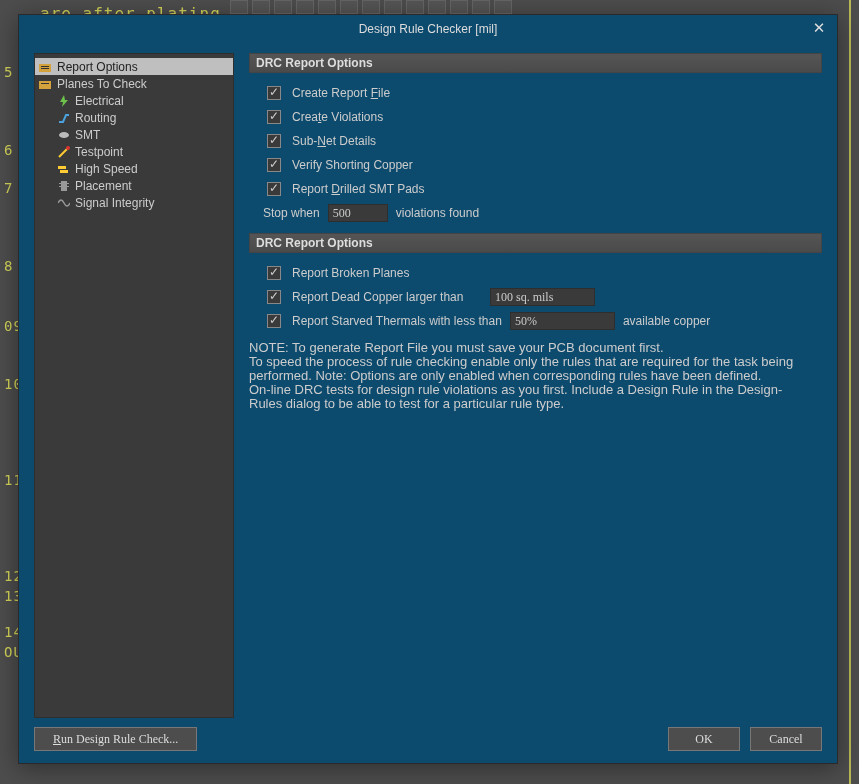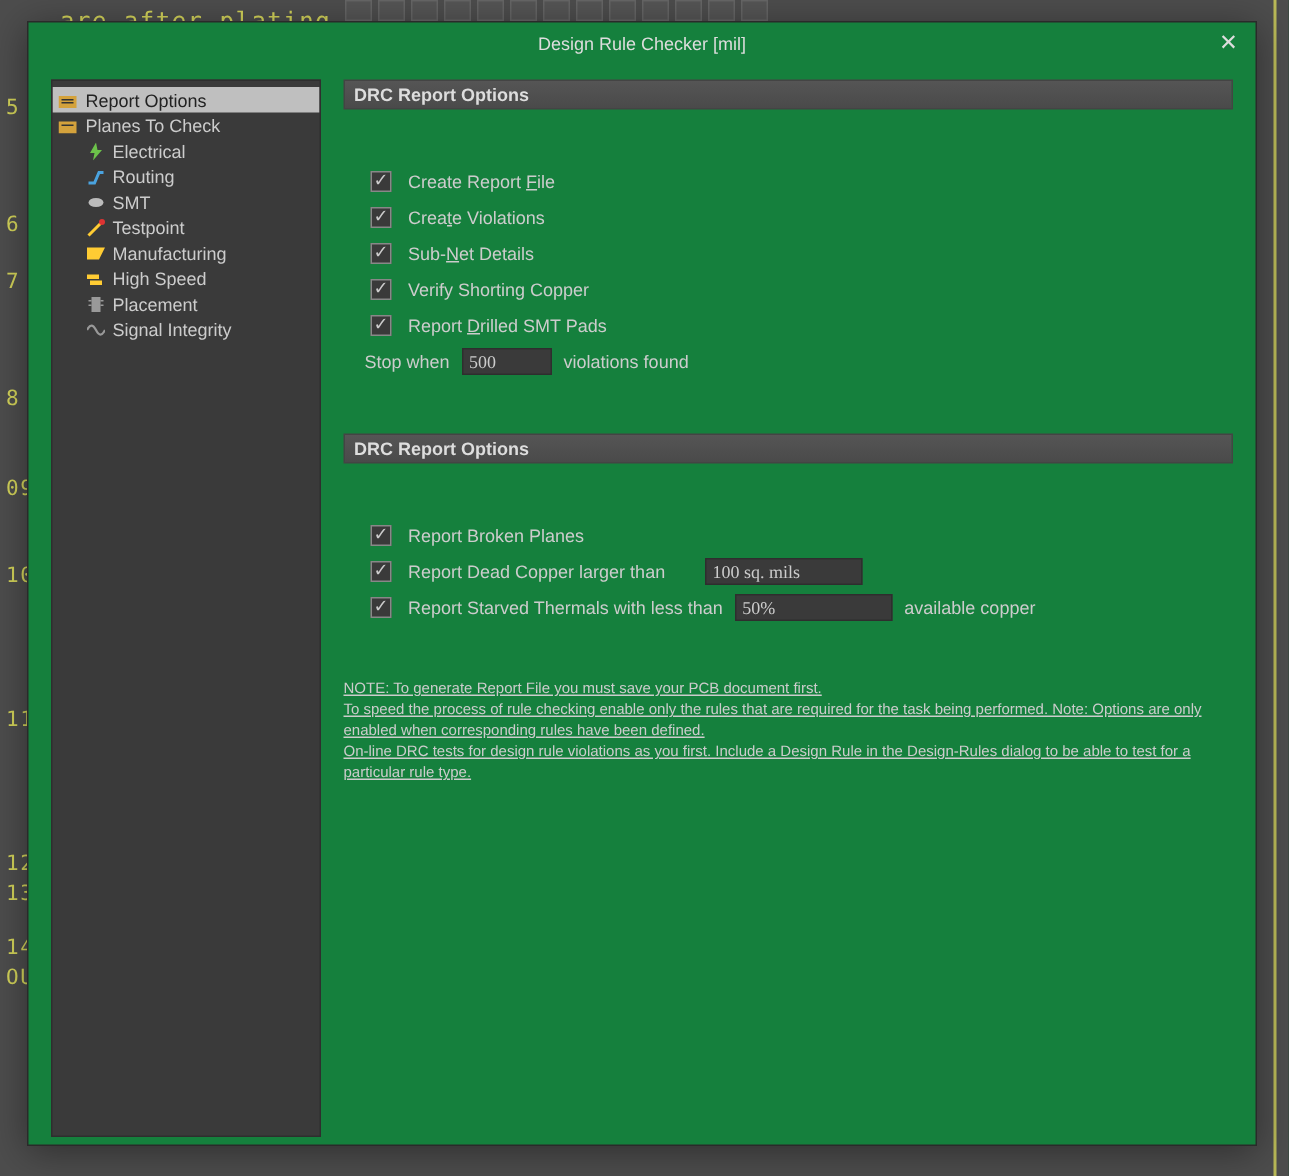--- a/index.html
+++ b/index.html
@@ -5,42 +5,42 @@
 html,body{margin:0;padding:0;height:100%;font-family:"Segoe UI",Arial,sans-serif;font-size:12px;color:#ccc;background:#3a3a3a;}
 *{box-sizing:border-box;}
 .bg-editor{position:absolute;left:0;top:0;width:859px;height:784px;background:#4d4d4d;overflow:hidden;}
 .bg-text{position:absolute;left:40px;top:4px;font-family:Consolas,monospace;font-size:16px;color:#d4d45a;letter-spacing:1px;white-space:pre;}
 .bg-ruler{position:absolute;left:0;top:0;width:30px;height:784px;}
 .bg-ruler .n{position:absolute;left:4px;font:14px Consolas,monospace;color:#d4d45a;letter-spacing:1px;}
 .bg-yline{position:absolute;right:8px;top:0;width:2px;height:784px;background:#d4d45a;opacity:.8;}
 .bg-toolbar{position:absolute;left:230px;top:0;height:18px;display:flex;gap:4px;}
 .bg-toolbar div{width:18px;height:14px;background:#555;border:1px solid #666;}
 
-.dialog{position:absolute;left:18px;top:14px;width:820px;height:750px;background:#15803d;border:1px solid #2a2a2a;box-shadow:0 4px 24px rgba(0,0,0,.4);display:flex;flex-direction:column;}
+.dialog{position:absolute;left:18px;top:14px;width:820px;height:750px;background:#0c4a6e;border:1px solid #2a2a2a;box-shadow:0 4px 24px rgba(0,0,0,.4);display:flex;flex-direction:column;}
 .titlebar{height:28px;display:flex;align-items:center;justify-content:center;position:relative;color:#ddd;font-size:12px;}
 .titlebar .close{position:absolute;right:10px;top:5px;width:16px;height:16px;display:flex;align-items:center;justify-content:center;font-size:15px;color:#ddd;cursor:pointer;}
 .body{flex:1;display:flex;gap:15px;padding:10px 15px 5px 15px;}
-.tree{width:180px;background:#3a3a3a;border:1px solid #2e2e2e;padding-top:4px;overflow:auto;}
+.tree{width:200px;background:#3a3a3a;border:1px solid #2e2e2e;padding-top:4px;overflow:auto;}
 .tree-item{display:flex;align-items:center;height:17px;padding-left:4px;cursor:pointer;}
 .tree-item.root{padding-left:4px;}
 .tree-item.child{padding-left:22px;}
 .tree-item.selected{background:#bfbfbf;color:#222;}
 .tree-item .icon{width:14px;height:12px;margin-right:4px;display:flex;align-items:center;justify-content:center;}
-.content{flex:1;display:flex;flex-direction:column;gap:28px;}
+.content{flex:1;display:flex;flex-direction:column;}
 .section-header{background:#5a5a5a;background:linear-gradient(#555,#4a4a4a);height:20px;display:flex;align-items:center;padding-left:6px;font-weight:bold;color:#ddd;border:1px solid #444;}
 .section-body{padding:8px 0 8px 14px;}
 .cb-row{display:flex;align-items:center;height:24px;gap:8px;}
 .chk{appearance:none;width:14px;height:14px;border:1px solid #888;background:#3a3a3a;position:relative;cursor:pointer;}
 .chk:checked::after{content:"✓";position:absolute;left:1px;top:-2px;font-size:12px;color:#ccc;}
 .lbl{color:#ccc;}
 .lbl u{text-decoration:underline;}
 .inline-input{background:#3a3a3a;border:1px solid #2e2e2e;color:#ccc;height:18px;padding:0 4px;font:12px "Segoe UI";}
 .inline-input.w60{width:60px;}
 .inline-input.w105{width:105px;}
-.note{color:#ccc;font-size:10px;line-height:14px;padding-right:10px;text-decoration:underline;}
+.note{color:#ccc;font-size:13px;line-height:14px;padding-right:10px;}
 .footer{height:40px;display:flex;align-items:center;padding:0 15px 8px 15px;}
 .btn{background:#4d4d4d;border:1px solid #777;color:#ddd;height:24px;padding:0 18px;font:12px "Segoe UI";cursor:pointer;}
 .footer .spacer{flex:1;}
 .footer .btn + .btn{margin-left:10px;}
 
 svg{display:block;}
 </style>
 </head>
 <body>
 
@@ -132,28 +132,20 @@
         <span class="icon">
           <svg width="12" height="12">
               <line x1="1" y1="11" x2="9" y2="3" stroke="#ffcc33" stroke-width="2"></line>
               <circle cx="10" cy="2" r="2" fill="#d33"></circle>
             </svg>
         </span>
         <span>Testpoint</span>
       </div>
       <div class="tree-item child">
         <span class="icon">
-          <svg width="12" height="12">
-              <polygon points="0,2 12,2 8,10 0,10" fill="#ffcc33"></polygon>
-            </svg>
-        </span>
-        <span>Manufacturing</span>
-      </div>
-      <div class="tree-item child">
-        <span class="icon">
           <svg width="12" height="10">
               <rect x="0" y="2" width="8" height="3" fill="#ffcc33"></rect>
               <rect x="2" y="6" width="8" height="3" fill="#ffcc33"></rect>
             </svg>
         </span>
         <span>High Speed</span>
       </div>
       <div class="tree-item child">
         <span class="icon">
           <svg width="12" height="12">
@@ -226,13 +218,19 @@
       </div>
 
       <div class="note">
         <div>NOTE: To generate Report File you must save your PCB document first.</div>
         <div>To speed the process of rule checking enable only the rules that are required for the task being performed.  Note: Options are only enabled when corresponding rules have been defined.</div>
         <div>On-line DRC tests for design rule violations as you first. Include a Design Rule in the Design-Rules dialog to be able to test for a particular rule  type.</div>
       </div>
     </div>
   </div>
 
+  <div class="footer">
+    <button class="btn"><u>R</u>un Design Rule Check...</button>
+    <span class="spacer"></span>
+    <button class="btn" style="width:72px">OK</button>
+    <button class="btn" style="width:72px">Cancel</button>
+  </div>
 </div>
 
 </body></html>

